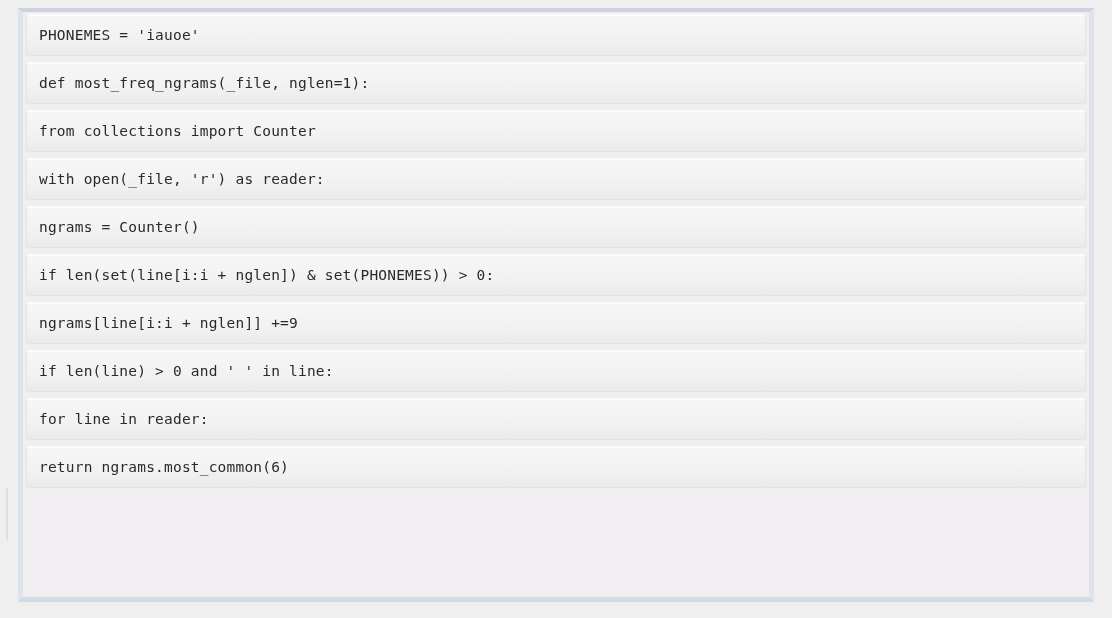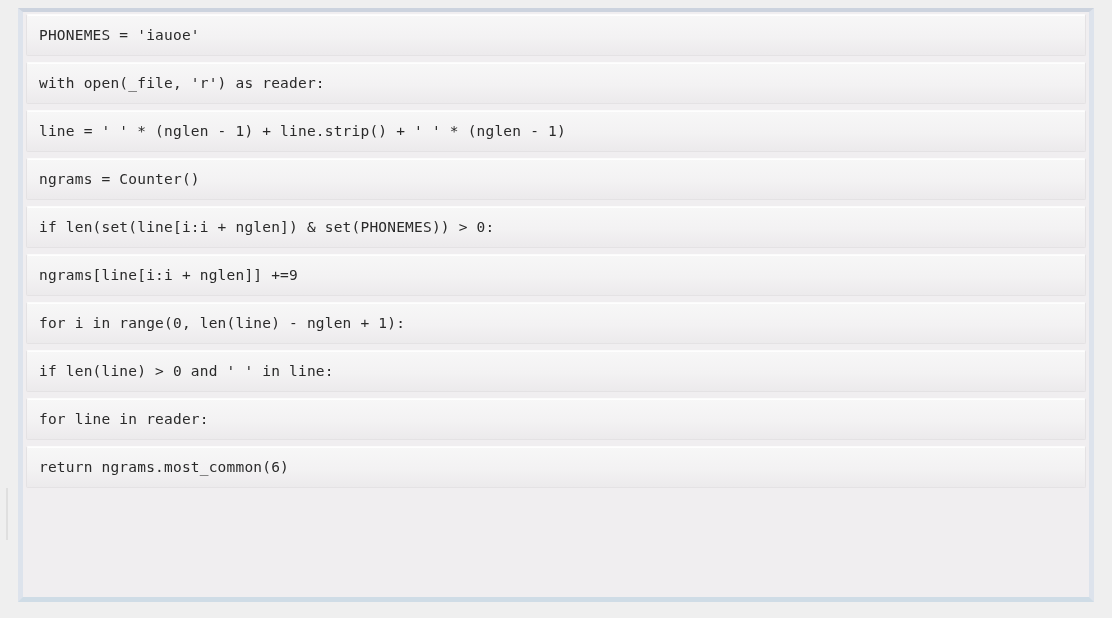--- a/index.html
+++ b/index.html
@@ -82,36 +82,36 @@
 <body>
 
 <div id="left-artifact"></div>
 
 <div id="sortable-container">
   <ul id="code-line-list">
       <li class="code-line">
         <span class="code-text">PHONEMES = 'iauoe'</span>
       </li>
       <li class="code-line">
-        <span class="code-text">with open(_file, 'r') as reader:</span>
+        <span class="code-text">def most_freq_ngrams(_file, nglen=1):</span>
       </li>
       <li class="code-line">
-        <span class="code-text">line = ' ' * (nglen - 1) + line.strip() + ' ' * (nglen - 1)</span>
+        <span class="code-text">from collections import Counter</span>
+      </li>
+      <li class="code-line">
+        <span class="code-text">with open(_file, 'r') as reader:</span>
       </li>
       <li class="code-line">
         <span class="code-text">ngrams = Counter()</span>
       </li>
       <li class="code-line">
         <span class="code-text">if len(set(line[i:i + nglen]) &amp; set(PHONEMES)) &gt; 0:</span>
       </li>
       <li class="code-line">
         <span class="code-text">ngrams[line[i:i + nglen]] +=9</span>
-      </li>
-      <li class="code-line">
-        <span class="code-text">for i in range(0, len(line) - nglen + 1):</span>
       </li>
       <li class="code-line">
         <span class="code-text">if len(line) &gt; 0 and ' ' in line:</span>
       </li>
       <li class="code-line">
         <span class="code-text">for line in reader:</span>
       </li>
       <li class="code-line">
         <span class="code-text">return ngrams.most_common(6)</span>
       </li>

